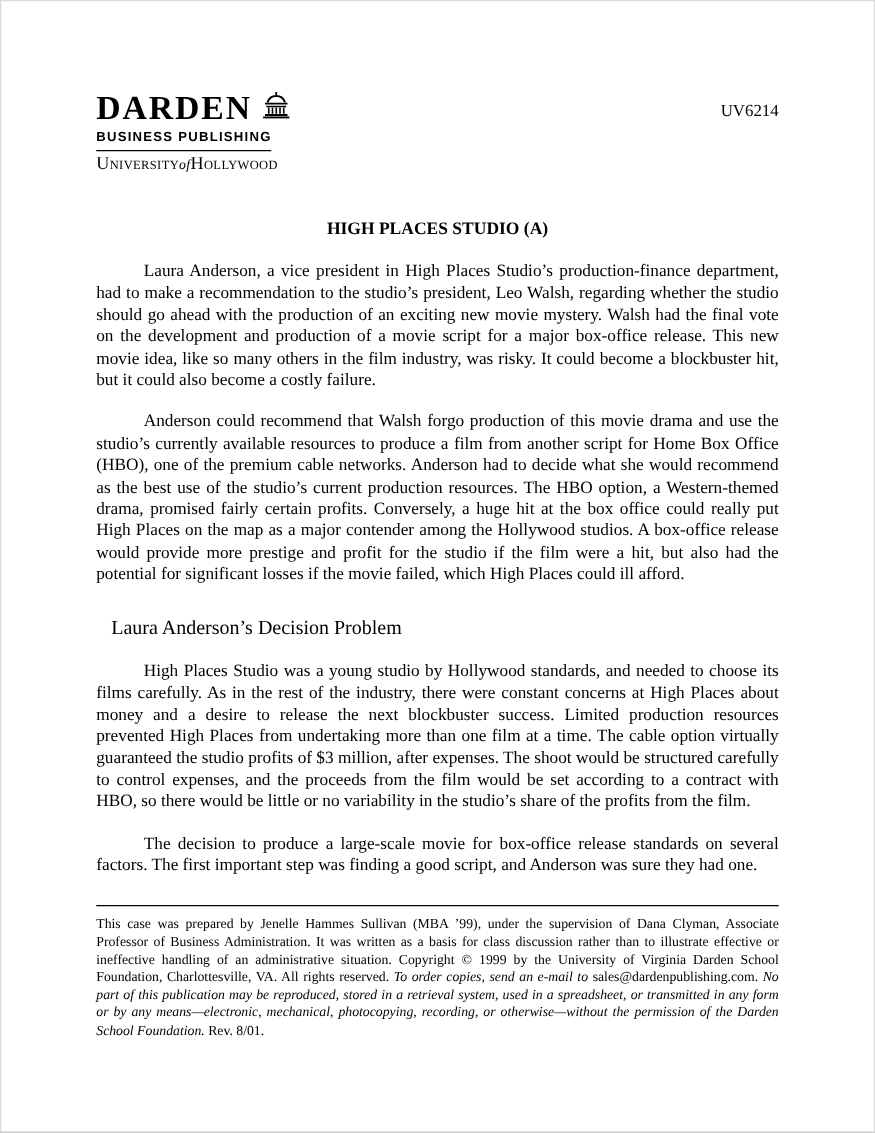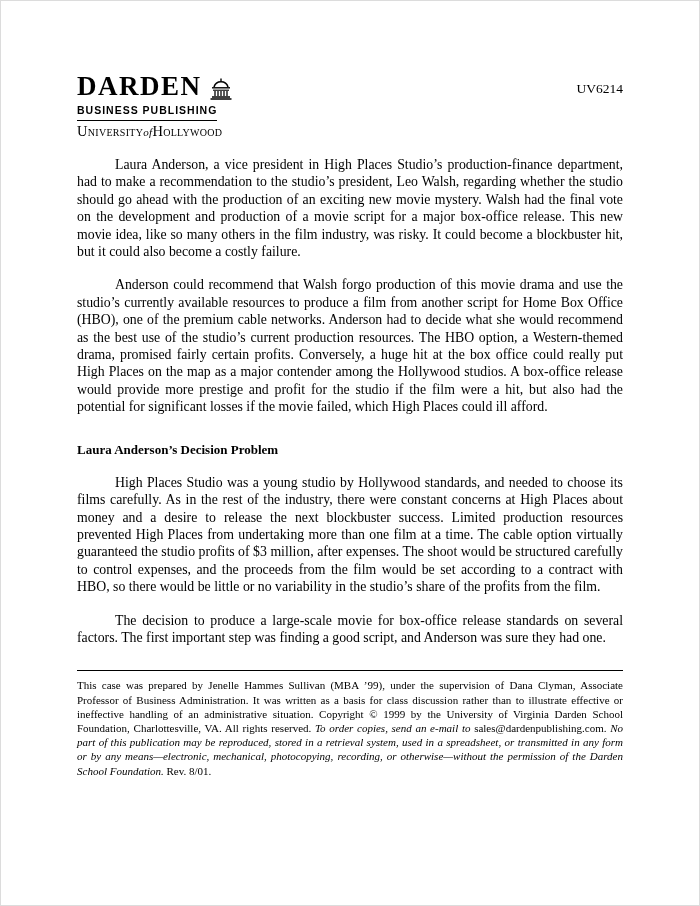--- a/index.html
+++ b/index.html
@@ -10,21 +10,21 @@
     padding: 72px 76px 0 76px;
     margin: 0 auto;
     font-family: "Liberation Serif", serif;
     color: #000;
     overflow: hidden;
     position: relative;
     border: 1px solid #dcdcdc;
   }
   .doc-header { display: flex; justify-content: space-between; align-items: flex-start; }
   .logo-block { display: inline-block; }
-  .brand-row { display: flex; align-items: flex-end; gap: 7px; }
+  .brand-row { display: flex; gap: 7px; }
   .brand {
     font-family: "Liberation Serif", serif;
     font-size: 27px; font-weight: bold; letter-spacing: 1.5px; line-height: 1;
   }
   .rotunda-wrap { display: inline-block; line-height: 0; }
   .division {
     font-family: "Liberation Sans", sans-serif;
     font-weight: bold; font-size: 10.5px; letter-spacing: 1px; margin-top: 4px;
   }
   .logo-rule { border-top: 1.5px solid #000; width: 140px; margin-top: 4px; }
@@ -34,21 +34,21 @@
     font-size: 14.5px; letter-spacing: 0.3px; margin-top: 2px;
   }
   .university .of { font-style: italic; font-variant: normal; font-size: 11px; }
   .doc-number { font-size: 13.5px; padding-top: 8px; }
   .title { font-size: 14px; font-weight: bold; text-align: center; margin: 36px 0 0 0; }
   .body-par {
     font-size: 13.8px; line-height: 17.4px;
     text-align: justify; text-indent: 38px;
     margin: 16px 0 0 0;
   }
-  .section-heading { font-size: 13px; font-weight: bold; margin: 26px 0 0 0; }
+  .section-heading { font-size: 16px; font-weight: normal; margin: 26px 0 0 12px; }
   .footnote-rule { border-top: 1px solid #000; margin-top: 24px; }
   .footnote {
     font-size: 11px; line-height: 14.2px;
     text-align: justify; margin: 7px 0 0 0;
   }
   .footnote .it { font-style: italic; }
 </style>
 </head>
 <body>
 
@@ -76,20 +76,21 @@
           </svg>
         </span>
       </div>
       <div class="division">BUSINESS PUBLISHING</div>
       <div class="logo-rule"></div>
       <div class="university"><span>University</span><span class="of">of</span><span>Hollywood</span></div>
     </div>
     <div class="doc-number">UV6214</div>
   </header>
 
+  <h1 class="title">HIGH PLACES STUDIO (A)</h1>
 
   <p class="body-par">Laura Anderson, a vice president in High Places Studio’s production-finance department, had to make a recommendation to the studio’s president, Leo Walsh, regarding whether the studio should go ahead with the production of an exciting new movie mystery. Walsh had the final vote on the development and production of a movie script for a major box-office release. This new movie idea, like so many others in the film industry, was risky. It could become a blockbuster hit, but it could also become a costly failure.</p>
   <p class="body-par">Anderson could recommend that Walsh forgo production of this movie drama and use the studio’s currently available resources to produce a film from another script for Home Box Office (HBO), one of the premium cable networks. Anderson had to decide what she would recommend as the best use of the studio’s current production resources. The HBO option, a Western-themed drama, promised fairly certain profits. Conversely, a huge hit at the box office could really put High Places on the map as a major contender among the Hollywood studios. A box-office release would provide more prestige and profit for the studio if the film were a hit, but also had the potential for significant losses if the movie failed, which High Places could ill afford.</p>
 
   <h2 class="section-heading">Laura Anderson’s Decision Problem</h2>
 
   <p class="body-par">High Places Studio was a young studio by Hollywood standards, and needed to choose its films carefully. As in the rest of the industry, there were constant concerns at High Places about money and a desire to release the next blockbuster success. Limited production resources prevented High Places from undertaking more than one film at a time. The cable option virtually guaranteed the studio profits of $3 million, after expenses. The shoot would be structured carefully to control expenses, and the proceeds from the film would be set according to a contract with HBO, so there would be little or no variability in the studio’s share of the profits from the film.</p>
   <p class="body-par">The decision to produce a large-scale movie for box-office release standards on several factors. The first important step was finding a good script, and Anderson was sure they had one.</p>
 
   <div class="footnote-rule"></div>

